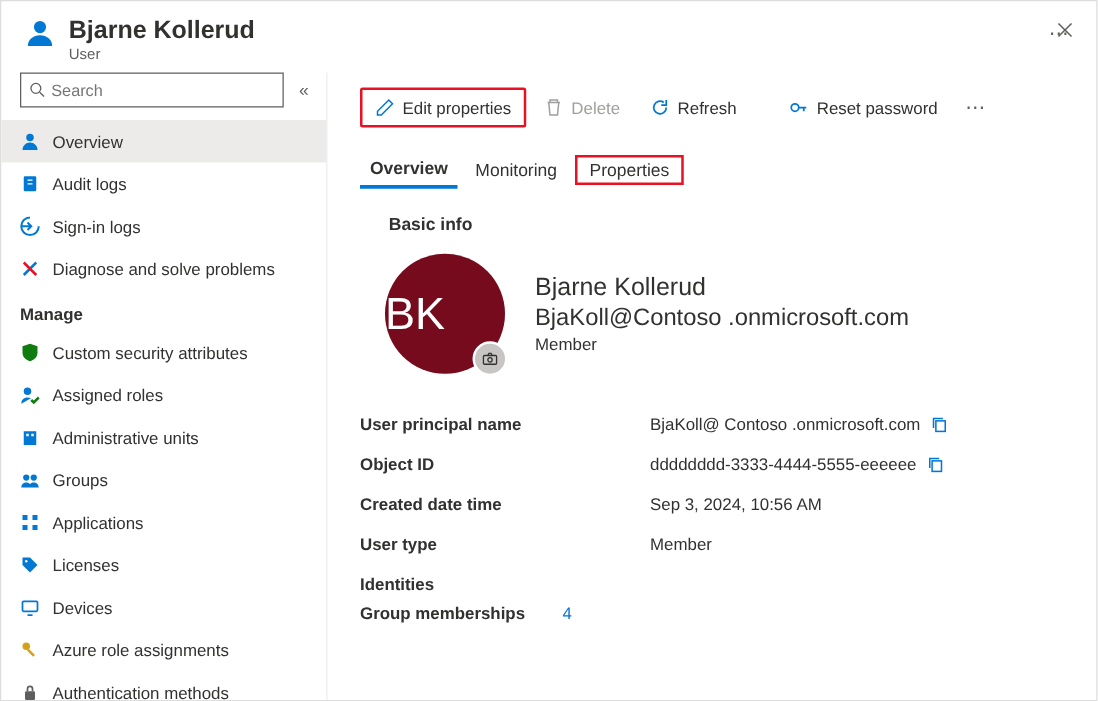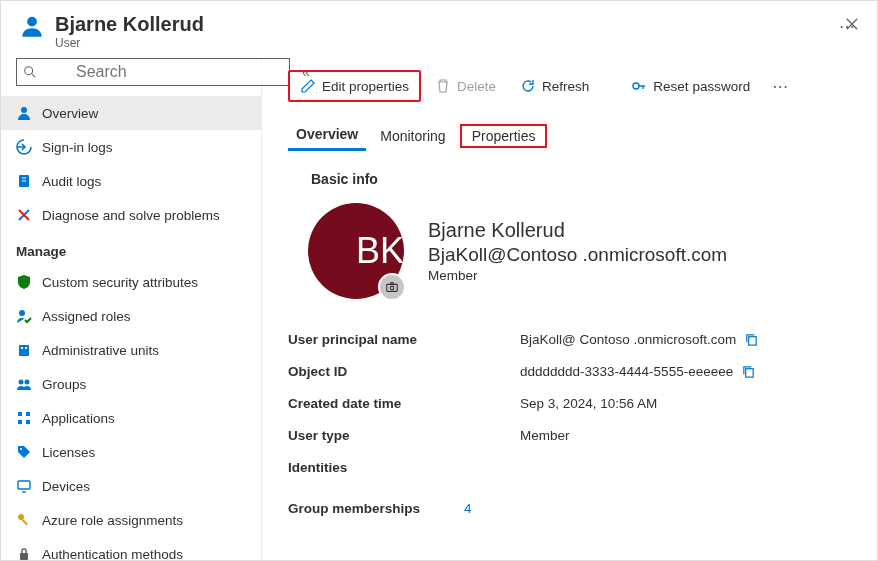--- a/index.html
+++ b/index.html
@@ -11,21 +11,21 @@
     .header-title { font-size: 20px; font-weight: 600; color: #323130; }
     .header-sub { font-size: 12px; color: #605e5c; }
     .header-dots { margin-left: 6px; padding: 4px; color: #605e5c; cursor: pointer; font-size: 16px; }
     .header-close { position: absolute; top: 14px; right: 16px; font-size: 16px; cursor: pointer; color: #605e5c; width: 18px; height: 18px; display:flex; align-items:center; justify-content:center;}
 
     .body { display: flex; height: calc(100% - 54px); }
     .sidebar { width: 261px; border-right: 1px solid #ededed; display: flex; flex-direction: column; }
     .searchrow { display: flex; align-items: center; padding: 0 10px 6px 15px; gap: 8px; }
     .searchbox { flex: 1; display: flex; align-items: center; border: 1px solid #605e5c; height: 28px; padding: 0 6px; }
     .searchbox svg { width: 14px; height: 14px; color: #605e5c; margin-right: 4px; }
-    .searchbox input { border: none; outline: none; font-size: 16px; flex:1;margin-left:35px; }
+    .searchbox input { border: none; outline: none; font-size: 13px; flex:1; }
     .collapse { color: #605e5c; cursor: pointer; font-size: 14px; padding: 4px;}
 
     .side-list { display: flex; flex-direction: column; padding-top: 4px; }
     .side-item { display: flex; align-items: center; height: 34px; padding: 0 15px; cursor: pointer; gap: 10px; }
     .side-item.active { background: #edebe9; }
     .side-item .icon { width: 16px; height: 16px; display: inline-flex; align-items:center; justify-content:center;}
     .side-item .label { font-size: 13.5px; color: #323130; }
     .side-header { font-size: 13.5px; font-weight: 600; padding: 12px 15px 6px 15px; color: #323130; }
 
     .main { flex: 1; padding: 12px 26px 0 26px; overflow: auto; }
@@ -38,34 +38,34 @@
     .tmore { padding: 4px 8px; color: #605e5c; cursor:pointer; font-size:16px; letter-spacing:1px;}
 
     .tabs { display: flex; gap: 6px; margin-bottom: 20px; align-items:center;}
     .tab { padding: 6px 8px; font-size: 14px; cursor: pointer; color: #323130; }
     .tab.active { border-bottom: 3px solid #0078d4; font-weight: 600; }
     .tab-wrap-red { border: 2px solid #e81123; padding: 2px 2px; text-align: center; }
 
     .section-title { font-size: 14px; font-weight: 600; margin-bottom: 16px; padding-left: 23px; }
 
     .profile { display: flex; align-items: center; gap: 24px; margin-bottom: 24px; margin-left: 20px;}
-    .avatar { width: 96px; height: 96px; border-radius: 50%; background: #750b1c; display:flex; align-items:center; justify-content:flex-end; color:#fff; font-size: 36px; font-weight: 400; position: relative;}
+    .avatar { width: 96px; height: 96px; border-radius: 50%; background: #750b1c; display:flex; align-items:center; justify-content:flex-start; color:#fff; font-size: 36px; font-weight: 400; position: relative;}
     .avatar-cam { position:absolute; bottom:-2px; right:-2px; width:28px; height:28px; border-radius:50%; background:#c8c6c4; border:2px solid #fff; display:flex; align-items:center; justify-content:center;}
     .avatar-cam svg{width:14px;height:14px;color:#323130;}
     .profile-text {}
     .profile-name { font-size: 20px; font-weight: 400; }
     .profile-email { font-size: 19px; color: #323130; margin-top: 2px;}
     .profile-type { font-size: 13.5px; color: #323130; margin-top: 2px;}
 
     .proprow { display: flex; align-items: center; min-height: 32px; font-size: 13.5px; }
     .prop-label { width: 232px; font-weight: 700; }
     .prop-value { color: #323130; display:flex; align-items:center; gap:8px;}
     .copy-icon { width:15px; height:15px; color:#0078d4; cursor:pointer;}
 
-    .gm-row { display:flex; align-items:center; gap: 44px; margin-top: 18px; font-size:13.5px;}
+    .gm-row { display:flex; align-items:center; gap: 30px; font-size:13.5px;}
     .gm-label{ font-weight:600;}
     .gm-count { color:#0078d4; cursor:pointer;}
   </style>
 </head>
 <body>
 
 <div class="header">
   <span class="header-icon">
     <svg viewBox="0 0 24 24" fill="#0078d4">
         <circle cx="12" cy="8" r="4.5"></circle>
@@ -104,36 +104,36 @@
         <span class="icon">
             <svg viewBox="0 0 16 16" fill="#0078d4">
               <circle cx="8" cy="5" r="3"></circle>
               <path d="M2 15c0-3.3 2.7-6 6-6s6 2.7 6 6H2z"></path>
             </svg>
           </span>
         <span class="label">Overview</span>
       </div>
       <div class="side-item">
         <span class="icon">
+            <svg viewBox="0 0 16 16" fill="#0078d4">
+              <rect x="3" y="2" width="10" height="12" rx="1"></rect>
+              <line x1="6" y1="5" x2="10" y2="5" stroke="#fff"></line>
+              <line x1="6" y1="8" x2="10" y2="8" stroke="#fff"></line>
+            </svg>
+          </span>
+        <span class="label">Audit logs</span>
+      </div>
+      <div class="side-item">
+        <span class="icon">
             <svg viewBox="0 0 16 16" fill="none" stroke="#0078d4" stroke-width="1.6">
               <path d="M8 1a7 7 0 1 0 7 7"></path>
               <path d="M6 5l3 3-3 3M9 8H1"></path>
             </svg>
           </span>
         <span class="label">Sign-in logs</span>
-      </div>
-      <div class="side-item">
-        <span class="icon">
-            <svg viewBox="0 0 16 16" fill="#0078d4">
-              <rect x="3" y="2" width="10" height="12" rx="1"></rect>
-              <line x1="6" y1="5" x2="10" y2="5" stroke="#fff"></line>
-              <line x1="6" y1="8" x2="10" y2="8" stroke="#fff"></line>
-            </svg>
-          </span>
-        <span class="label">Audit logs</span>
       </div>
       <div class="side-item">
         <span class="icon">
             <svg viewBox="0 0 16 16" fill="none">
               <line x1="3" y1="13" x2="13" y2="3" stroke="#0078d4" stroke-width="2"></line>
               <line x1="3" y1="3" x2="13" y2="13" stroke="#e81123" stroke-width="2"></line>
             </svg>
           </span>
         <span class="label">Diagnose and solve problems</span>
       </div>

